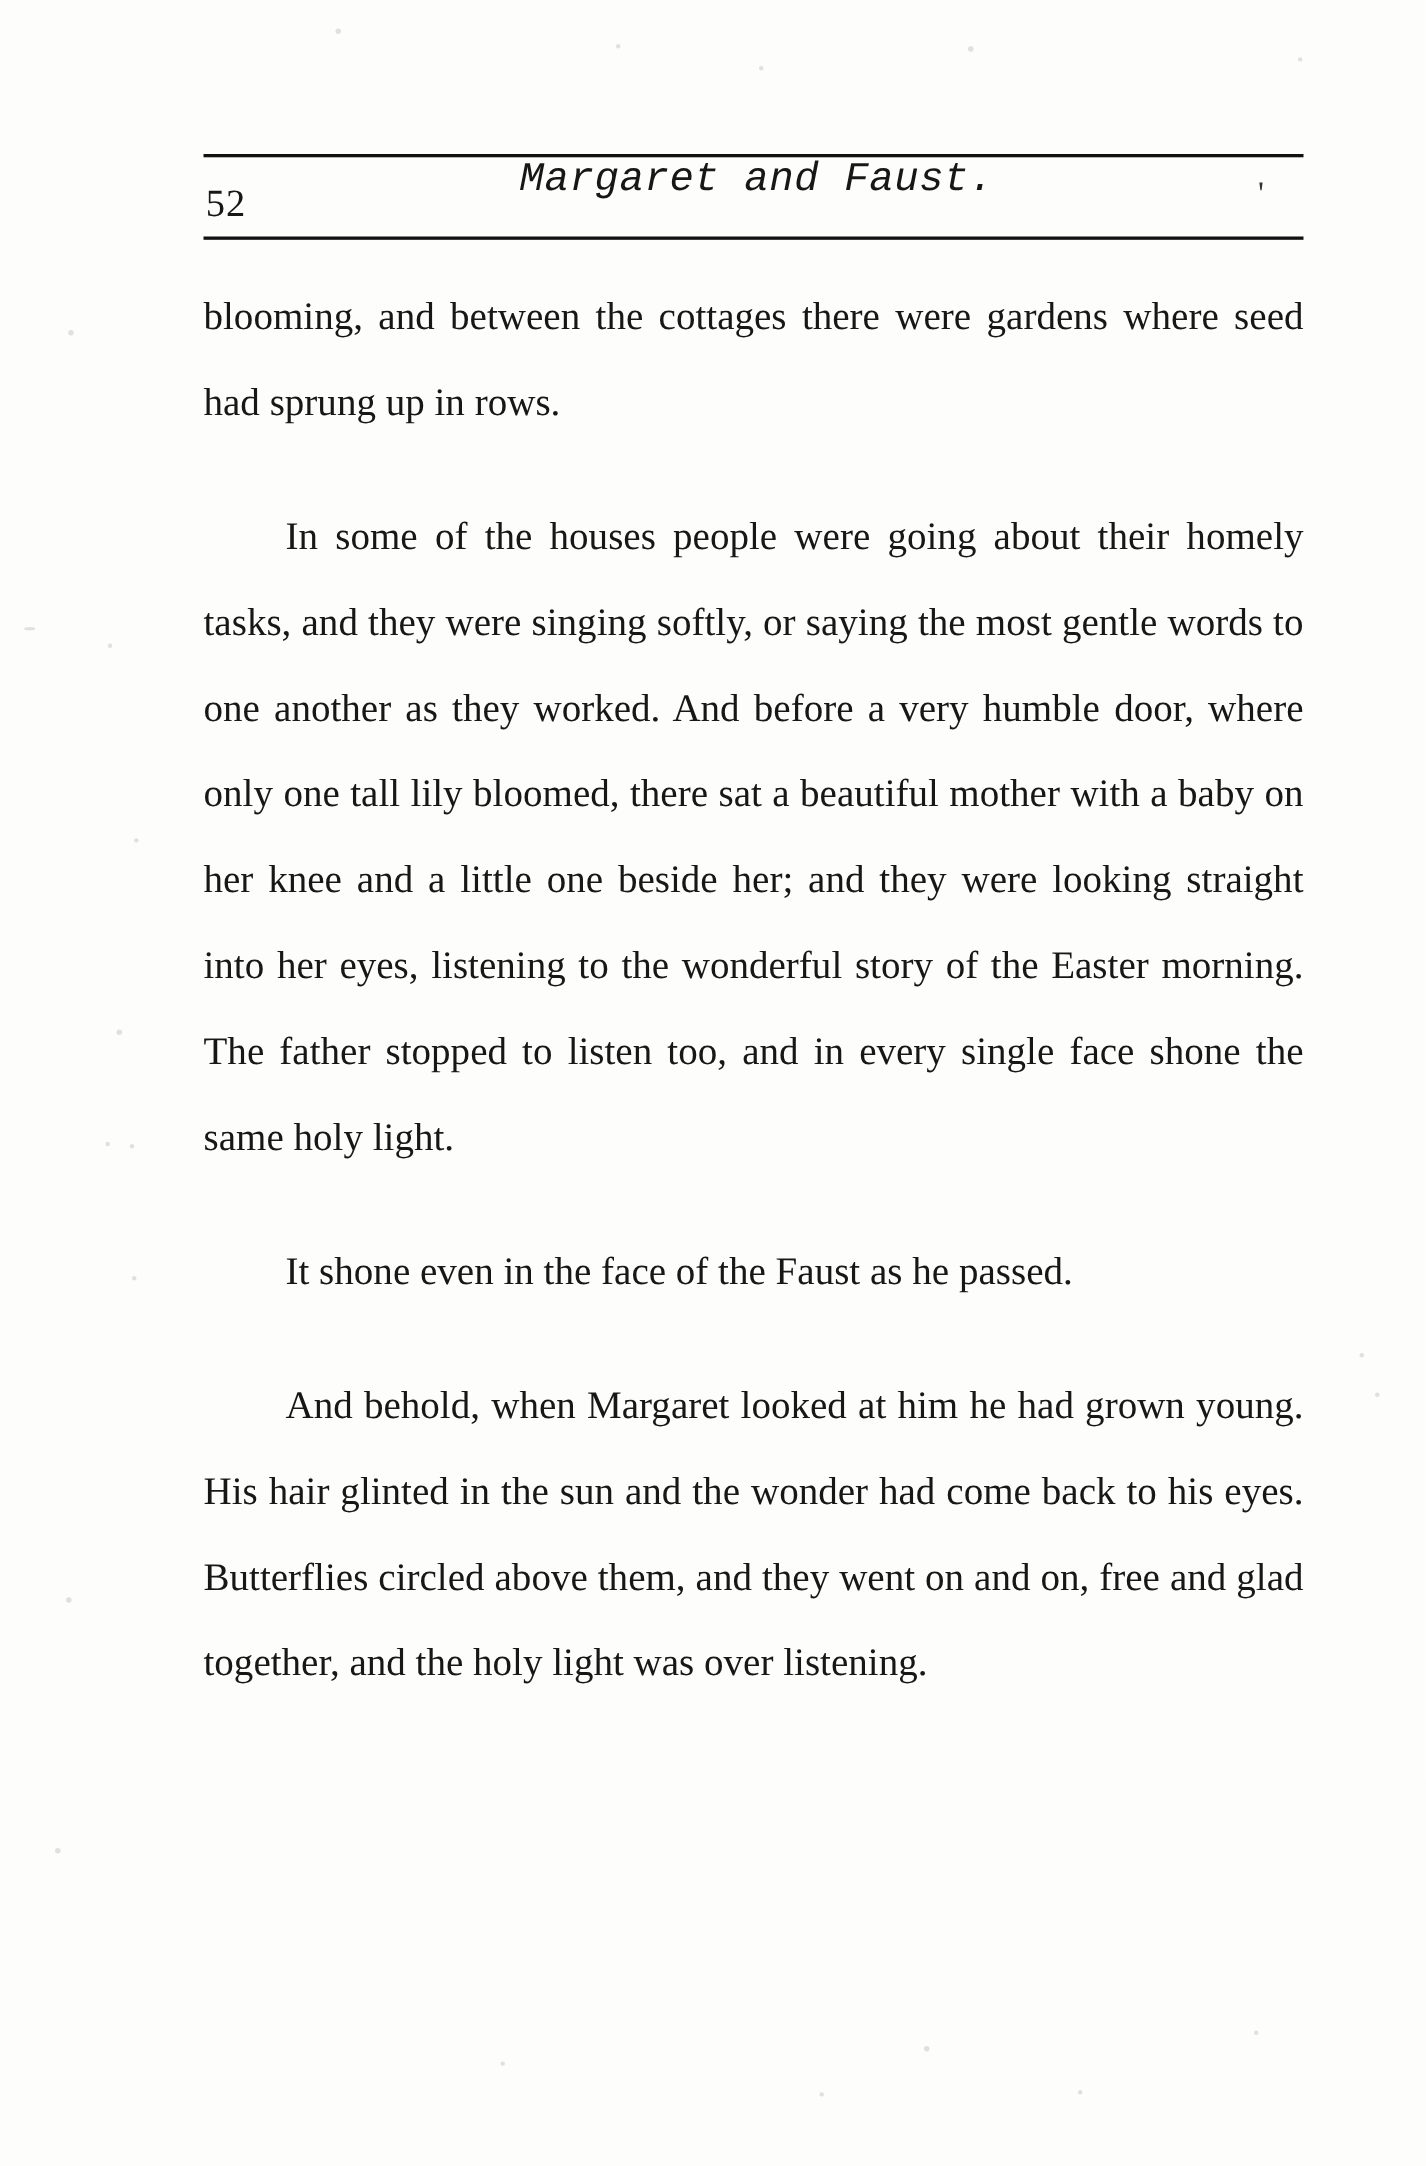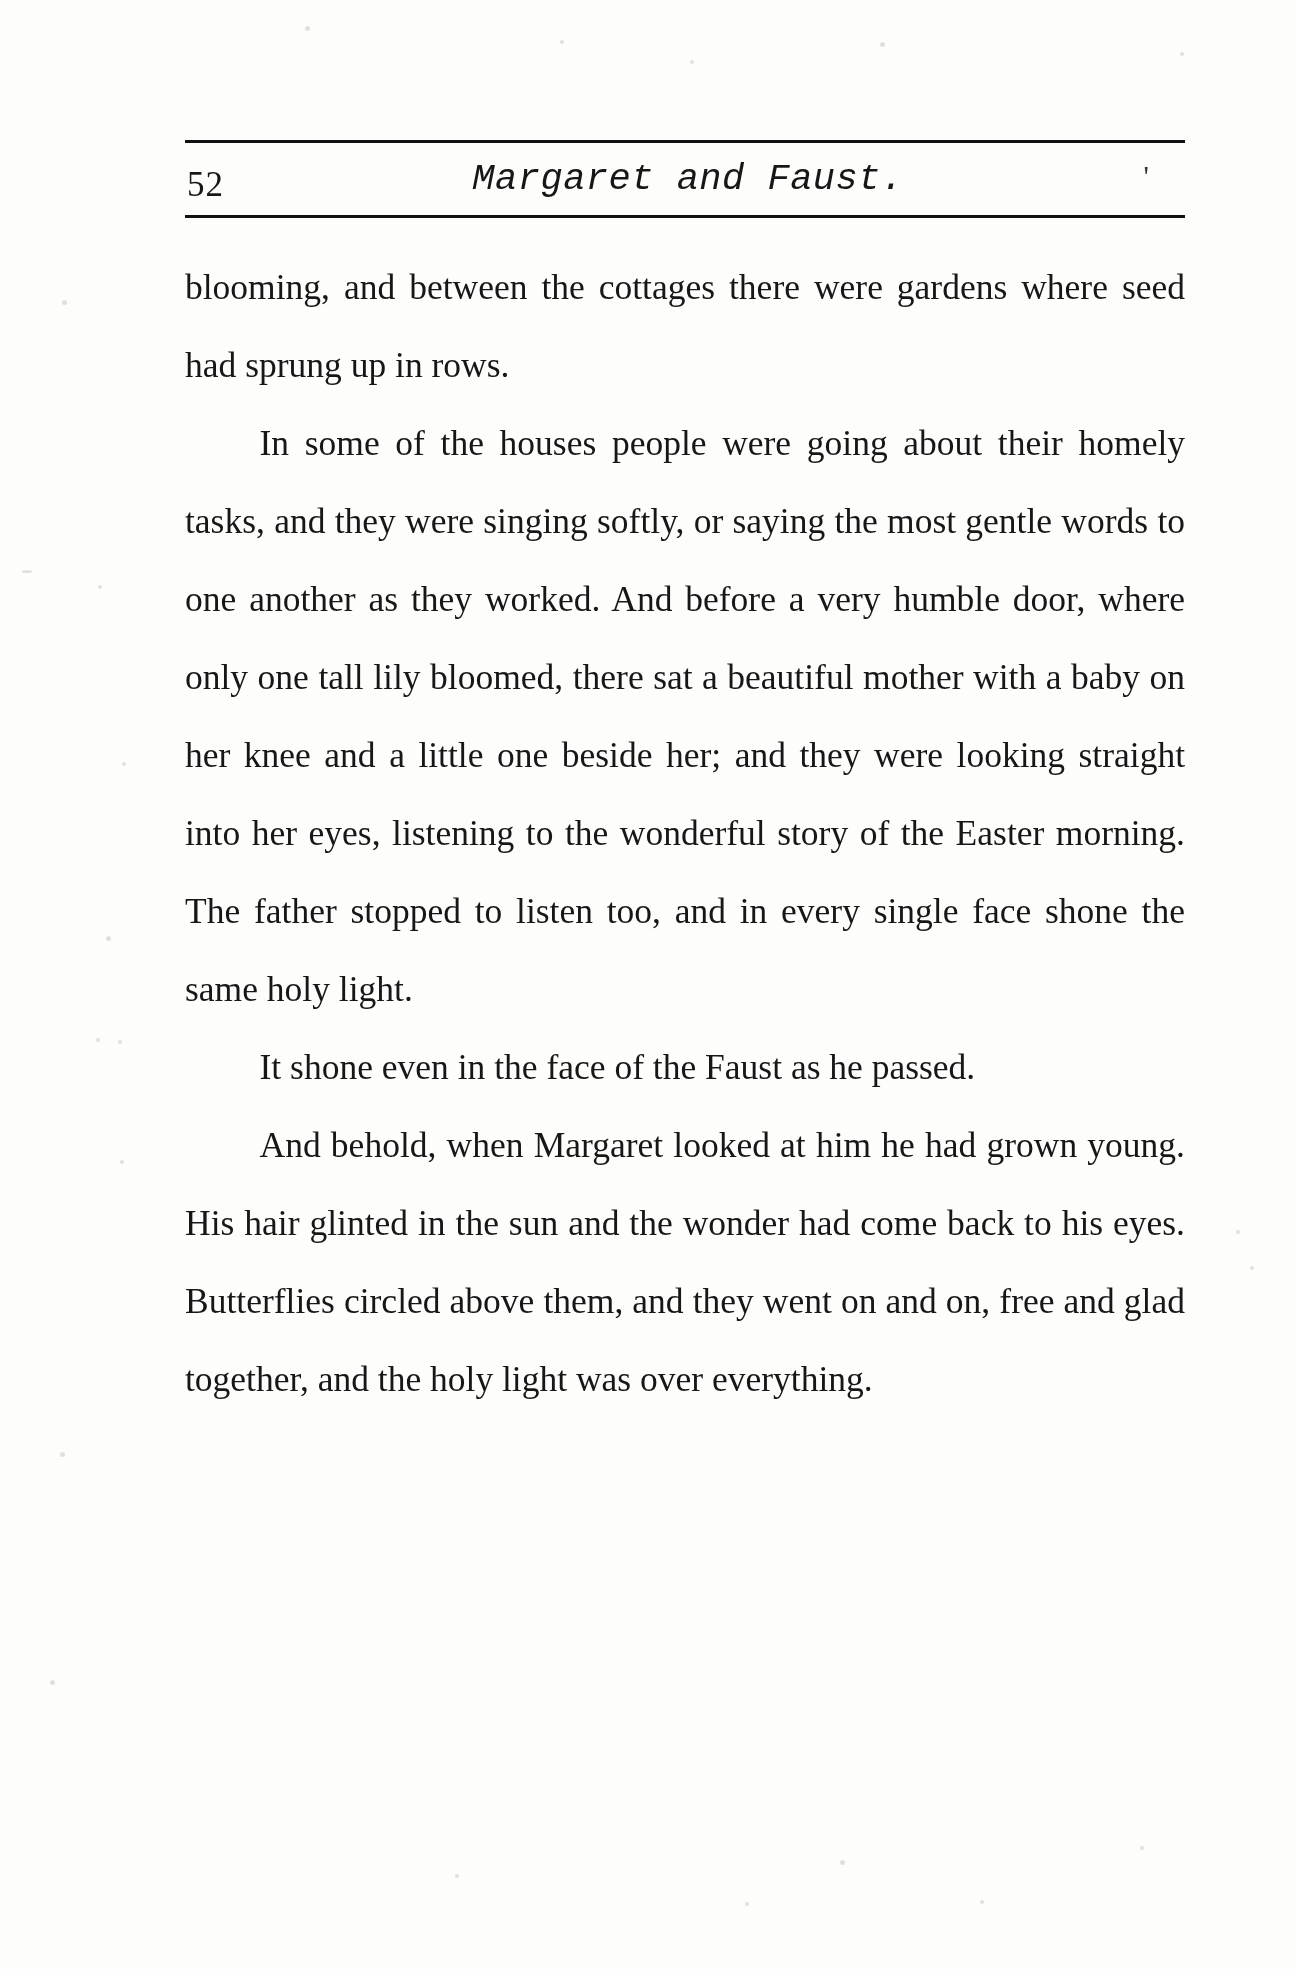--- a/index.html
+++ b/index.html
@@ -41,21 +41,20 @@
     height: 3px;
     background: #111;
     width: 1000px;
   }
   .rule.bottom { height: 3px; }
 
   .header-row {
     position: relative;
     height: 72px;
     display: flex;
-    align-items: center;
   }
   .folio {
     position: absolute;
     left: 2px;
     top: 22px;
     font-size: 35px;
     letter-spacing: 1px;
     font-family: "Liberation Serif", serif;
   }
   .running-title {
@@ -82,20 +81,21 @@
     line-height: 78px;
     text-align: justify;
     text-justify: inter-word;
     hyphens: manual;
   }
   .body-text p {
     margin: 0;
   }
   .body-text p.indent {
     text-indent: 2.1em;
+    margin-top: 44px;
   }
   
   .body-text p { text-align-last: left; }
 </style>
 </head>
 <body>
 
 <div class="page">
   <span class="speck" style="left:305px;top:26px;width:5px;height:5px;"></span>
   <span class="speck" style="left:560px;top:40px;width:4px;height:4px;"></span>
@@ -130,16 +130,16 @@
     <span class="running-title">Margaret and Faust.</span>
     <span class="tick">'</span>
   </div>
 
   <div class="rule bottom"></div>
 
   <div class="body-text">
     <p>blooming, and between the cottages there were gardens where seed had sprung up in rows.</p>
     <p class="indent">In some of the houses people were going about their homely tasks, and they were sing­ing softly, or saying the most gentle words to one another as they worked.  And before a very humble door, where only one tall lily bloomed, there sat a beautiful mother with a baby on her knee and a little one beside her; and they were looking straight into her eyes, listening to the wonderful story of the Easter morning.  The father stopped to listen too, and in every single face shone the same holy light.</p>
     <p class="indent">It shone even in the face of the Faust as he passed.</p>
-    <p class="indent">And behold, when Margaret looked at him he had grown young.  His hair glinted in the sun and the wonder had come back to his eyes.  Butterflies circled above them, and they went on and on, free and glad together, and the holy light was over everything.</p>
+    <p class="indent">And behold, when Margaret looked at him he had grown young.  His hair glinted in the sun and the wonder had come back to his eyes.  Butterflies circled above them, and they went on and on, free and glad together, and the holy light was over listening.</p>
   </div>
 
 </div>
 
 </body></html>

